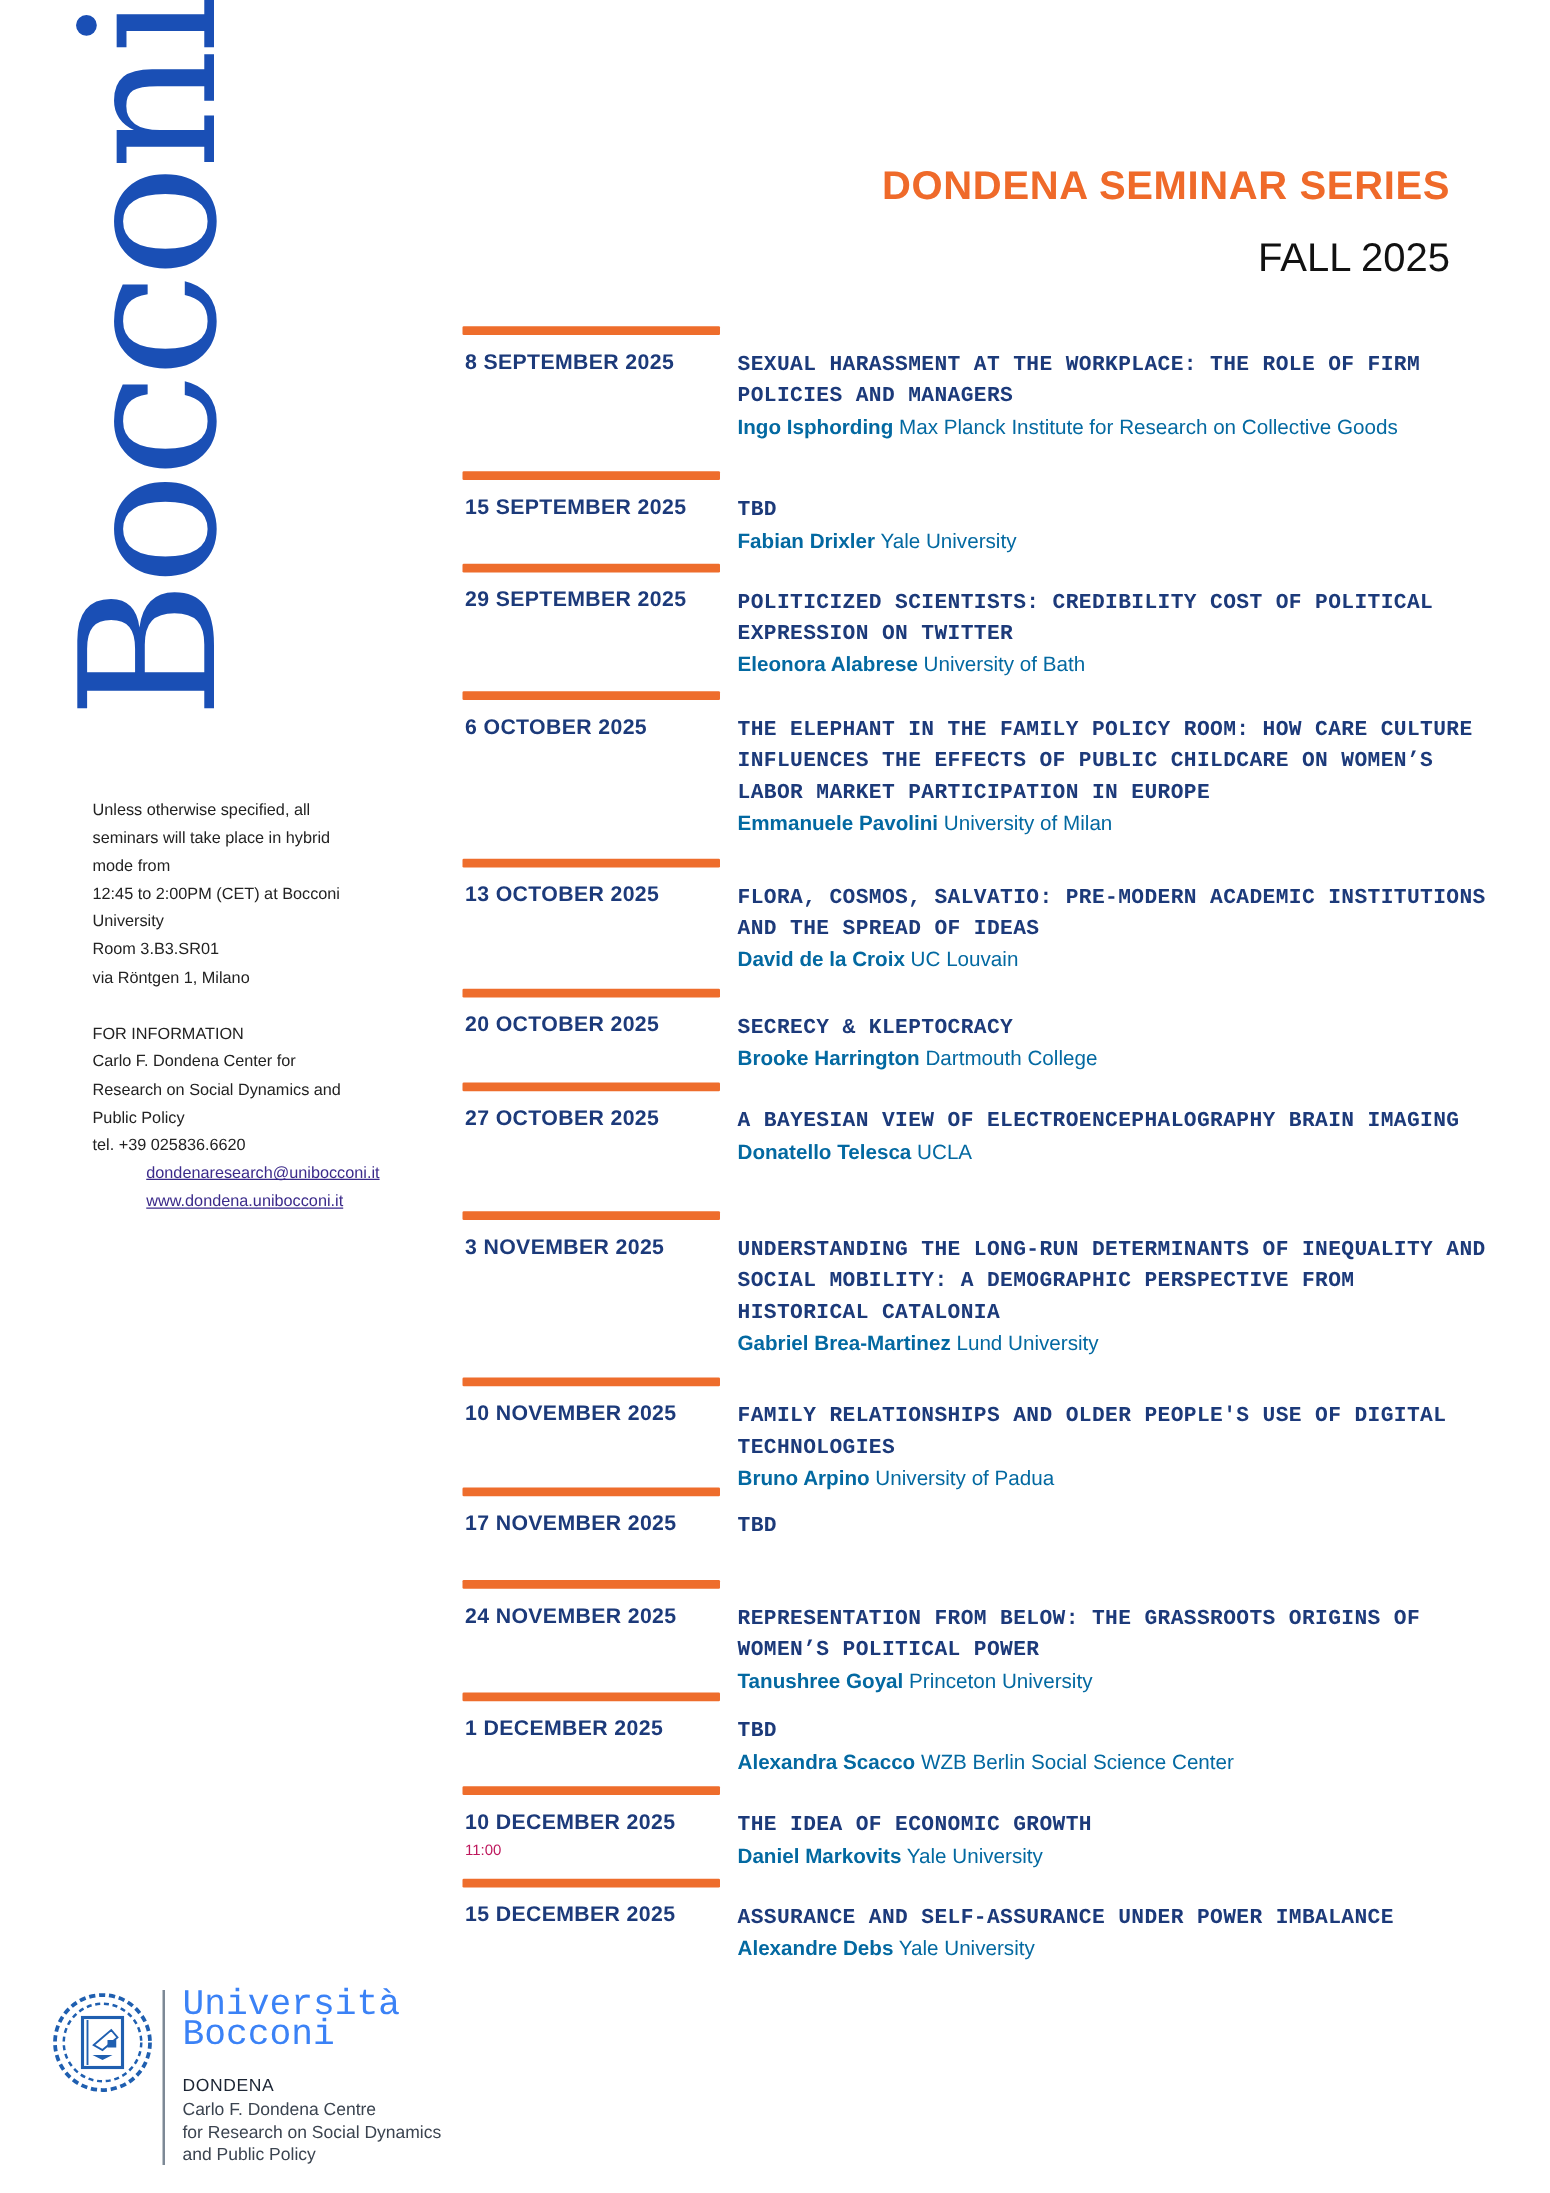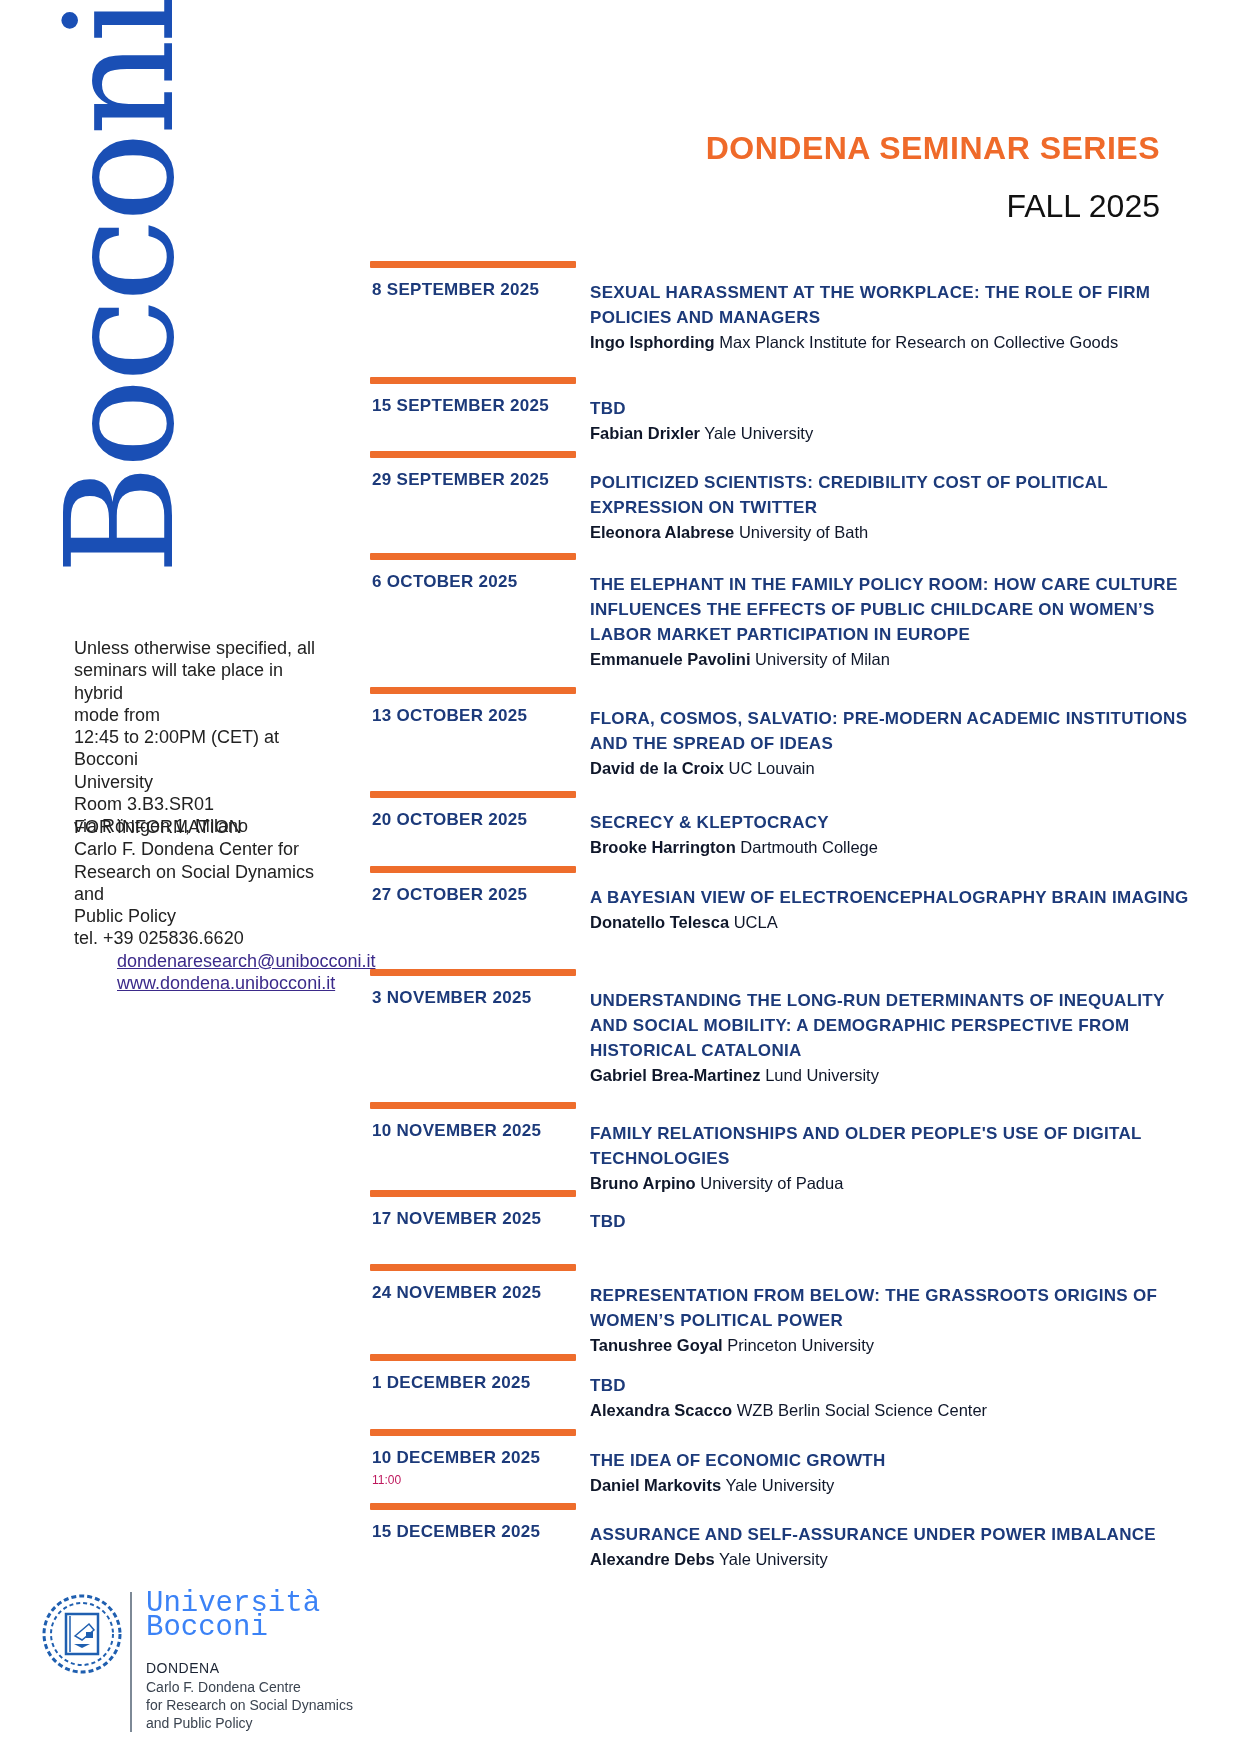--- a/index.html
+++ b/index.html
@@ -13,37 +13,37 @@
     font-family: "DejaVu Serif", "Liberation Serif", serif;
     font-size: 150px; line-height: 1; letter-spacing: -4px;
     color: #1a4fb5; white-space: nowrap; font-weight: normal;
   }
 
   .header-title { position: absolute; right: 80px; top: 130px; font-size: 32px;
     font-weight: bold; color: #ef6a2a; letter-spacing: 0.5px; white-space: nowrap; }
   .header-sub { position: absolute; right: 80px; top: 188px; font-size: 32px;
     color: #111; white-space: nowrap; }
 
-  .info { position: absolute; left: 74px; width: 260px; font-size: 18px;
+  .info { position: absolute; left: 74px; width: 260px; font-size: 13px;
     line-height: 22.3px; color: #222; }
   .info-hours { top: 637px; }
   .info-contact { top: 816px; }
   .info a { color: #3b2a8a; text-decoration: underline; display: block; margin-left: 43px; }
   .info div { display: block; }
 
   .seminar { position: absolute; left: 370px; width: 830px; }
   .seminar .bar { position: absolute; left: 0; top: 0; width: 206px; height: 7px;
     background: #ee6d2c; border-radius: 1px; }
   .seminar .date { position: absolute; left: 2px; top: 19px; width: 210px;
     font-size: 17px; font-weight: bold; color: #1c3a7a; letter-spacing: 0.3px; }
   .seminar .time { position: absolute; left: 2px; top: 44px; font-size: 12px; color: #be185d; }
   .seminar .body { position: absolute; left: 220px; top: 19px; width: 600px; }
   .seminar .title { font-size: 17px; font-weight: bold; color: #1c3a7a;
-    line-height: 25px; letter-spacing: 0.3px; }
-  .seminar .speaker-line { font-size: 16.5px; line-height: 25px; color: #0f172a; }
+    line-height: 25px; letter-spacing: 0.3px; font-family: Liberation Mono, monospace; }
+  .seminar .speaker-line { font-size: 16.5px; line-height: 25px; color: #0369a1; }
   .seminar .speaker { font-weight: bold; }
 
   .footer { position: absolute; left: 40px; top: 1592px; width: 380px; height: 150px; }
   .seal { position: absolute; left: 2px; top: 2px; width: 80px; height: 80px; }
   .footer .divider { position: absolute; left: 90px; top: 0; width: 2px; height: 140px; background: #7d8996; }
   .footer .uni { position: absolute; left: 106px; top: 0; font-size: 29px; line-height: 24px; color: #3b82f6; font-family: Liberation Mono, monospace; }
   .footer .dondena { position: absolute; left: 106px; top: 68px; font-size: 14px; color: #1b2433; letter-spacing: 0.5px; }
   .footer .centre { position: absolute; left: 106px; top: 86px; font-size: 14px; line-height: 18px; color: #3b4450; }
 </style>
 </head>

